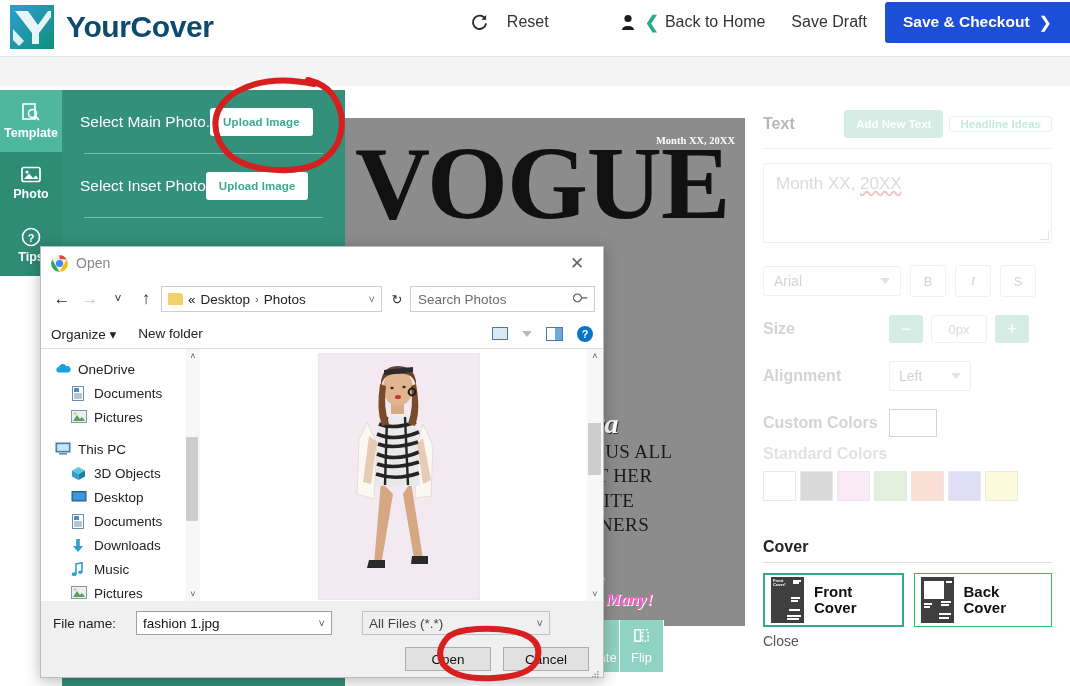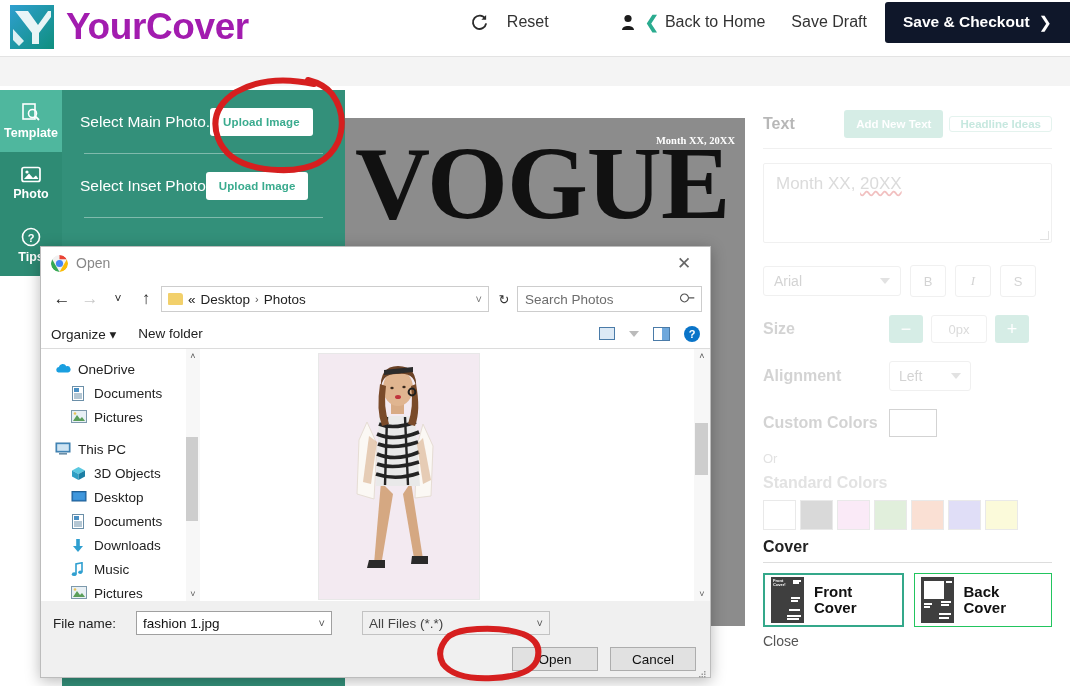--- a/index.html
+++ b/index.html
@@ -11,31 +11,31 @@
     position: relative;
   }
 
   
   .header {
     position: absolute; top: 0; left: 0; width: 1070px; height: 56px;
     background: #ffffff; z-index: 5;
   }
   .brand { position: absolute; left: 8px; top: 3px; display: flex; align-items: center; gap: 10px; }
   .brand-logo { width: 48px; height: 48px; position: relative; overflow: hidden; }
-  .brand-name { font-size: 37px; font-weight: bold; color: #a21caf; letter-spacing: -0.4px; }
+  .brand-name { font-size: 30px; font-weight: bold; color: #0c4a6e; letter-spacing: -0.4px; }
 
   .hdr-right { position: absolute; right: 0; top: 0; height: 44px; display: flex; align-items: center; gap: 0px; }
   .reset-btn { display: flex; align-items: center; gap: 18px; font-size: 16px; color: #333; margin-right: 72px; }
   .reset-ico { width: 19px; height: 19px; display:block; }
   .person-ico { width: 14px; height: 17px; display:block; margin-right: 4px;}
   .back-home { display:flex; align-items:center; gap:6px; font-size: 16px; color: #333; margin-right: 26px;}
   .chev-left { color:#2aab8f; font-size:17px; font-weight:bold; line-height:1;}
   .save-draft { font-size: 16px; color: #333; margin-right: 18px; }
   .checkout-btn {
-    background: #0f172a; color: #fff; font-size: 15.5px; font-weight: bold;
+    background: #1d4ed8; color: #fff; font-size: 15.5px; font-weight: bold;
     padding: 0 18px; height: 41px; display: flex; align-items: center; gap: 9px;
     border-radius: 3px 0 0 3px;
   }
   .checkout-btn .cv { font-size: 16px; font-weight: normal;}
 
   .hdr-strip {
     position: absolute; top: 56px; left:0; width: 1070px; height: 30px;
     background: #f4f4f4; border-top: 1px solid #e3e3e3; z-index: 4;
   }
 
@@ -179,21 +179,21 @@
   .cs-card.sel { border: 2px solid #34a88a; }
   .cs-thumb { width: 33px; height: 46px; background: #3f3f3f; position: relative; flex: none; }
   .cs-name { font-size: 15px; font-weight: bold; color: #111; line-height: 1.1; }
   .cs-close { font-size: 14px; color: #555; margin-top: 6px; }
   .th-l { position:absolute;left:2px;top:2px;color:#fff;font-size:4px;font-weight:bold;line-height:1.1;}
   .th-bar { position:absolute;background:#fff;height:1.5px;}
   .th-white { position:absolute;left:3px;top:4px;width:20px;height:18px;background:#fff;}
 
   
   .dlg {
-    position: absolute; left: 40px; top: 246px; width: 671px; height: 432px;
+    position: absolute; left: 40px; top: 246px; width: 564px; height: 432px;
     background: #f0f0f0; border: 1px solid #bcbcbc; z-index: 20;
     box-shadow: 0 3px 14px rgba(0,0,0,.28);
     display: flex; flex-direction: column;
   }
   .dlg-tb { height: 32px; background: #fff; display: flex; align-items: center; padding: 0 6px; }
   .chrome-ico { width: 17px; height: 17px; border-radius: 50%; margin: 0 8px 0 4px; position: relative; overflow:hidden; flex:none;}
   .dlg-title { font-size: 14px; color: #888; flex: 1; }
   .dlg-x { width: 40px; text-align: center; color: #666; font-size: 17px; }
   .dlg-nav { height: 40px; background: #fff; display: flex; align-items: center; padding: 0 8px; gap: 2px; }
   .nv { width: 26px; text-align: center; font-size: 17px; color: #2b2b2b; }
@@ -431,21 +431,20 @@
       <span>Left</span>
       <span class="caret"></span>
     </span>
   </div>
 
   <div class="rp-row">
     <span class="rp-lbl">Custom Colors</span>
     <span class="swatchbox"></span>
   </div>
 
-  <div class="or-lbl">Or</div>
   <div class="std-lbl">Standard Colors</div>
   <div class="swatches">
     <span class="sw" style="background:#ffffff"></span>
     <span class="sw" style="background:#a6a6a6"></span>
     <span class="sw" style="background:#f4cfee"></span>
     <span class="sw" style="background:#b8dbae"></span>
     <span class="sw" style="background:#f5b69a"></span>
     <span class="sw" style="background:#b7b1ee"></span>
     <span class="sw" style="background:#f7f5a8"></span>
   </div>

